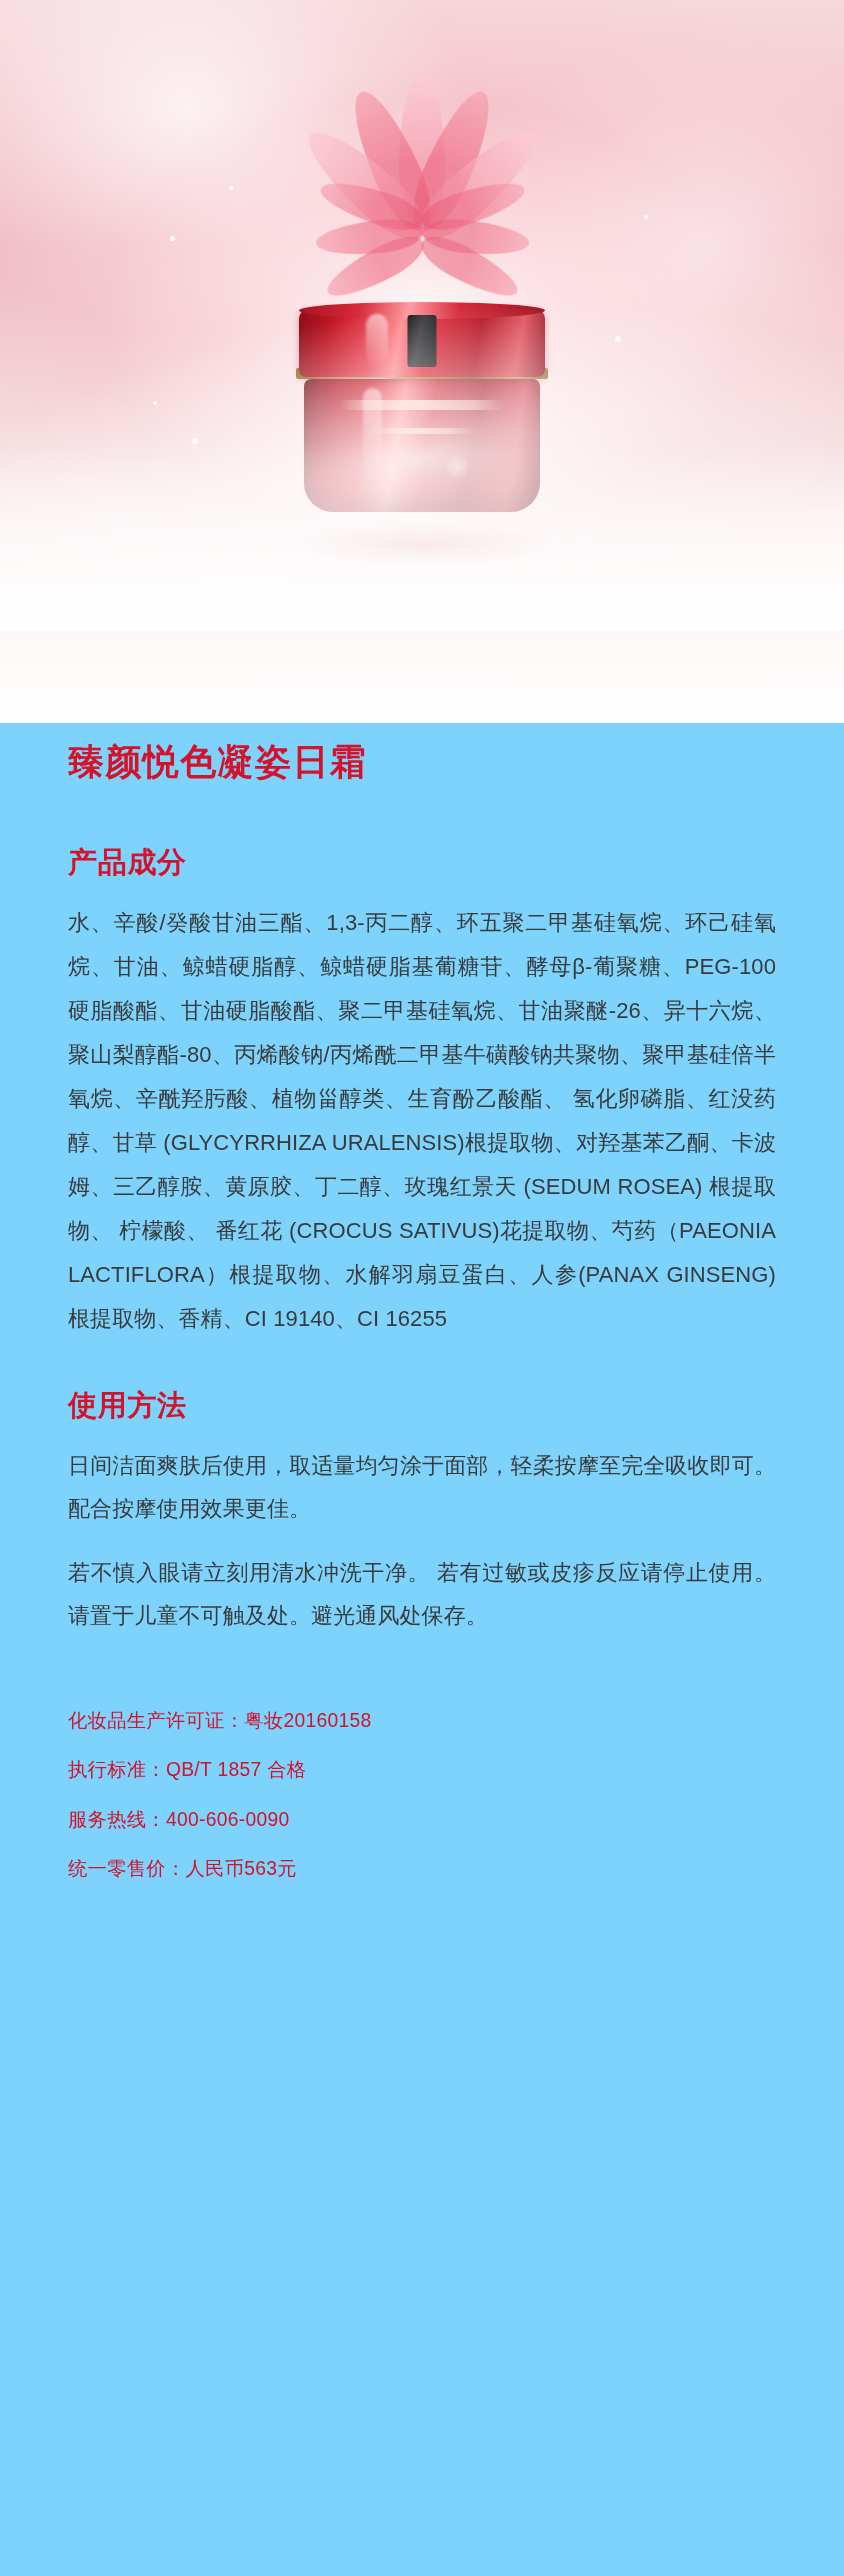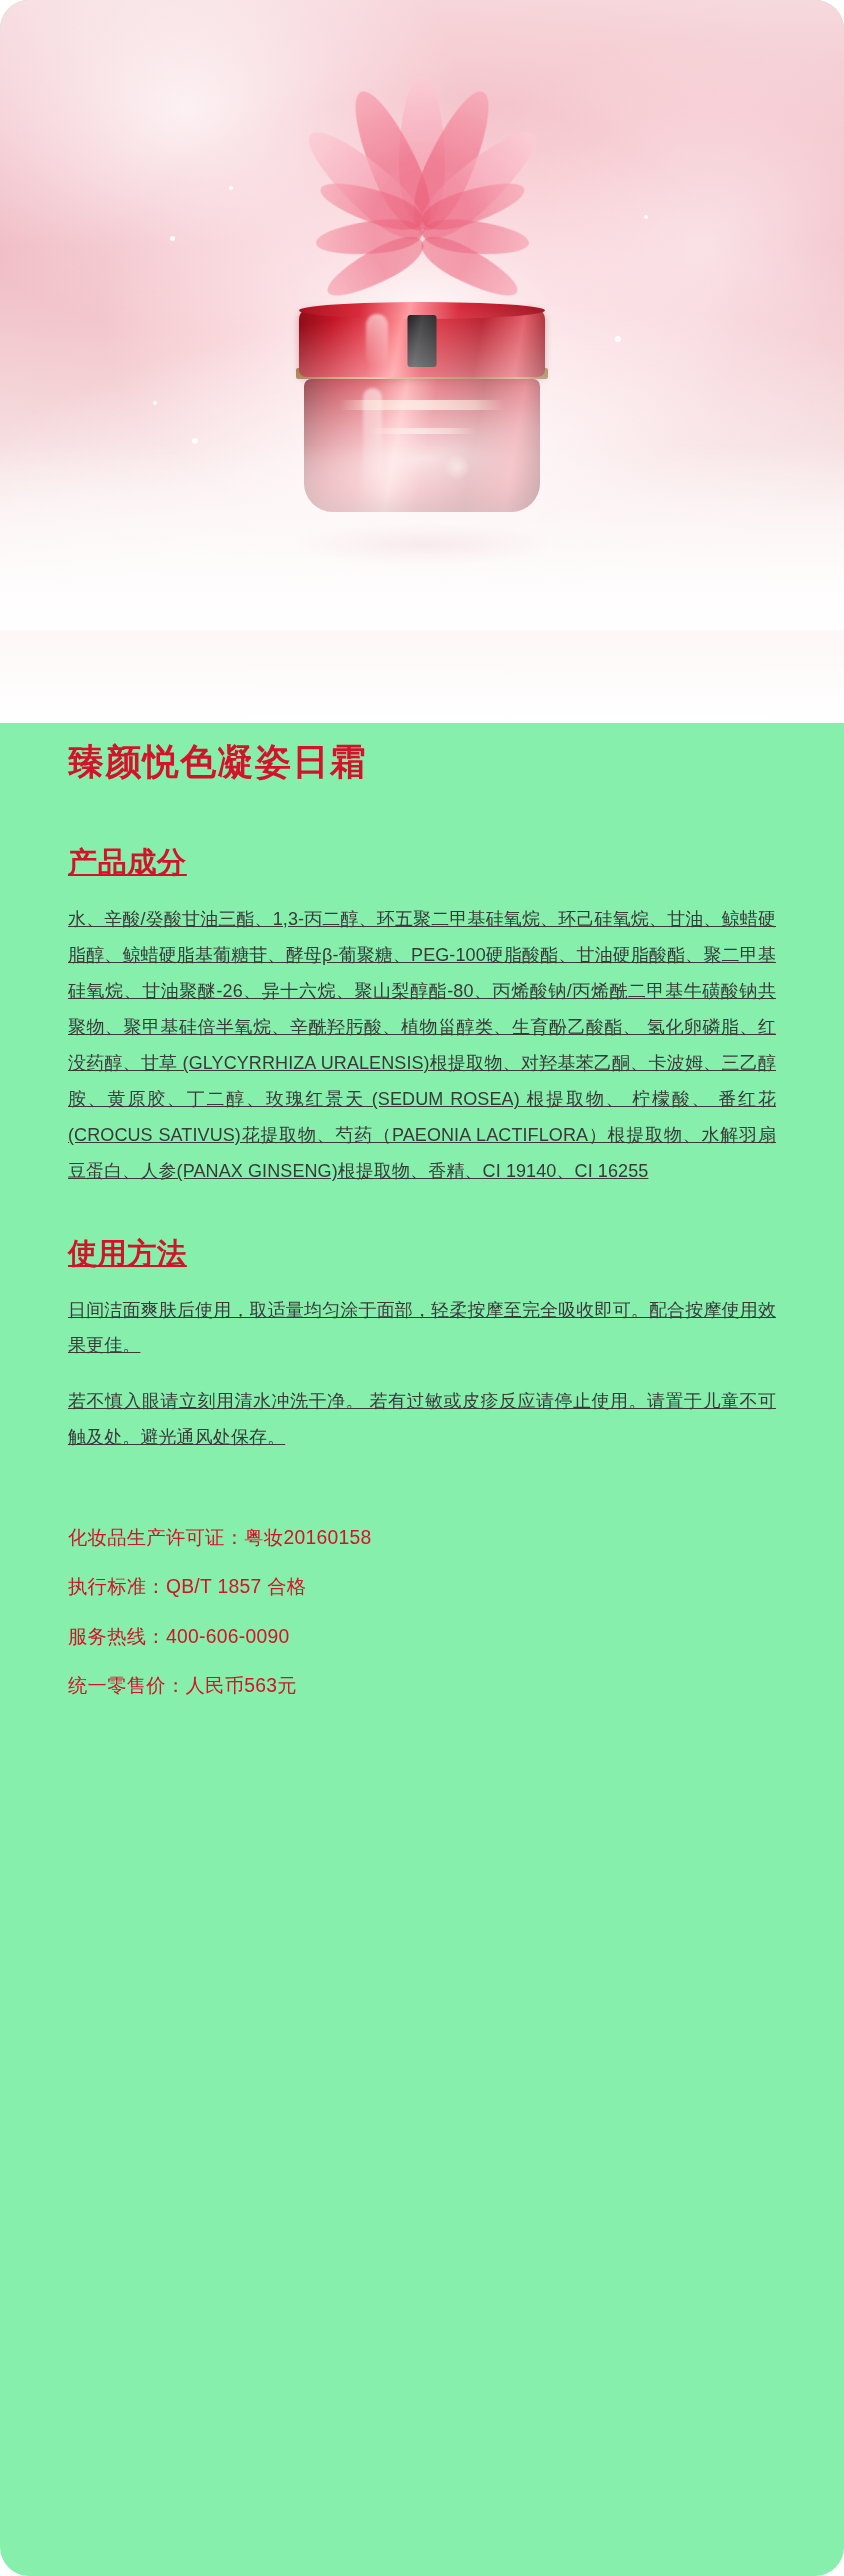--- a/index.html
+++ b/index.html
@@ -11,23 +11,22 @@
     width: 844px;
     min-height: 2576px;
     font-family: "Liberation Sans", sans-serif;
     color: #333;
     -webkit-font-smoothing: antialiased;
   }
   .page {
     position: relative;
     width: 844px;
     min-height: 2576px;
-    background: #86efac;
+    background: #7dd3fc;
     overflow: hidden;
-    border-radius: 29px;
   }
 
   
   .hero {
     position: relative;
     width: 844px;
     height: 723px;
     overflow: hidden;
     background:
       radial-gradient(ellipse 444px 308px at 50% 44%, rgba(255,255,255,0.92) 0%, rgba(255,236,238,0.55) 42%, rgba(255,255,255,0) 72%),
@@ -203,33 +202,31 @@
     margin: 17px 0 0 0;
     line-height: 1.2;
   }
   .section-head {
     font-size: 29px;
     font-weight: bold;
     color: #d4122a;
     letter-spacing: 0.7px;
     margin: 47px 0 0 0;
     line-height: 1.2;
-    text-decoration: underline;
   }
   .section-head.first { margin-top: 62px; }
 
   .body-text {
-    font-size: 18px;
+    font-size: 22px;
     line-height: 2.0;
     color: #3a3a3a;
     margin: 21.5px 0 0 0;
     text-align: justify;
     text-justify: inter-ideograph;
     letter-spacing: 0.1px;
-    text-decoration: underline;
   }
   .body-text.tight { line-height: 1.95; }
 
   .facts {
     margin-top: 69px;
   }
   .fact-row {
     font-size: 19.3px;
     color: #d4122a;
     line-height: 1.45;

